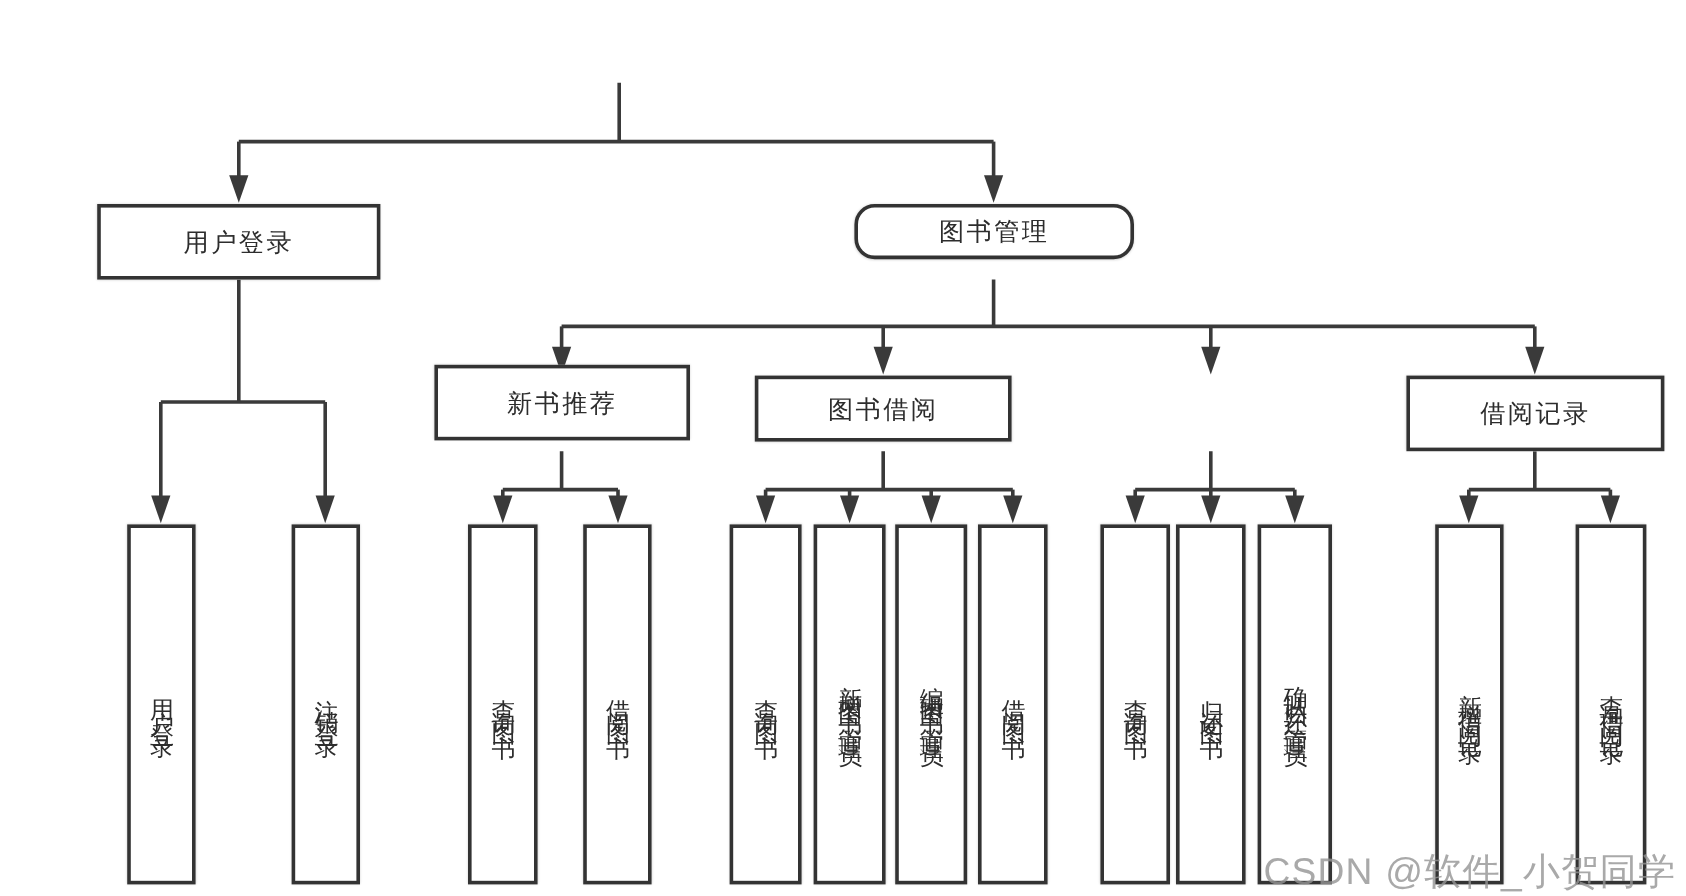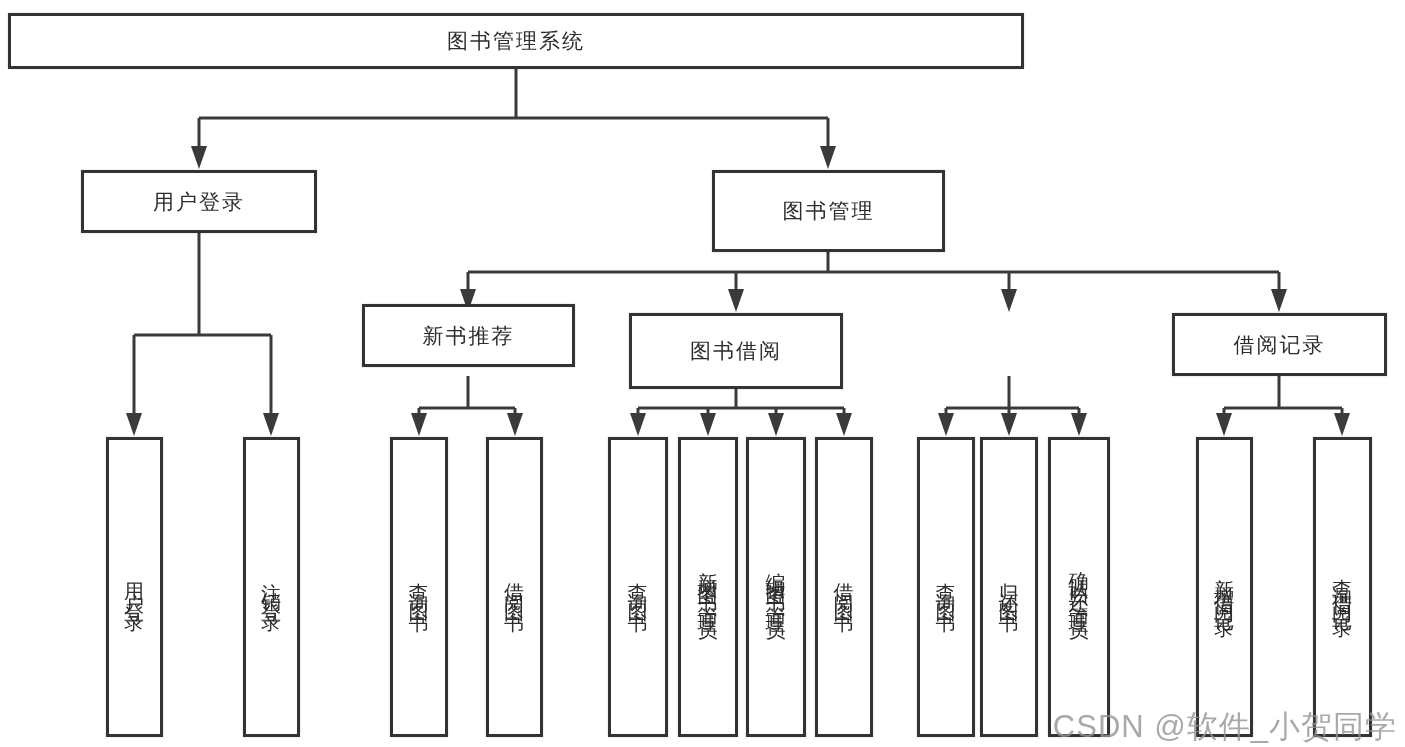--- a/index.html
+++ b/index.html
@@ -38,23 +38,23 @@
     height: 300px;
     writing-mode: vertical-rl;
     text-orientation: mixed;
     font-size: 20px;
     letter-spacing: 10px;
     line-height: 1;
   }
   
   .n-root   { left: 8px;    top: 13px;  width: 1016px; height: 56px; }
   .n-login  { left: 81px;   top: 170px; width: 236px;  height: 63px; }
-  .n-mgmt   { left: 712px;  top: 170px; width: 233px;  height: 82px; }
+  .n-mgmt   { left: 712px;  top: 170px; width: 233px;  height: 46px; border-radius: 17px; }
   .n-newrec { left: 362px;  top: 304px; width: 213px;  height: 63px; }
-  .n-borrow { left: 629px;  top: 313px; width: 214px;  height: 76px; }
+  .n-borrow { left: 629px;  top: 313px; width: 214px;  height: 55px; }
   .n-curr   { left: 902px;  top: 313px; width: 215px;  height: 63px; }
   .n-record { left: 1172px; top: 313px; width: 215px;  height: 63px; }
   
   .v-ul1 { left: 106px;  width: 57px; }
   .v-ul2 { left: 243px;  width: 57px; }
   .v-nb1 { left: 390px;  width: 58px; }
   .v-nb2 { left: 486px;  width: 57px; }
   .v-bb1 { left: 608px;  width: 60px; }
   .v-bb2 { left: 678px;  width: 60px; letter-spacing: 7px; }
   .v-bb3 { left: 746px;  width: 60px; letter-spacing: 7px; }
@@ -133,21 +133,20 @@
       <polygon points="768,413 784,413 776,436"></polygon>
       <polygon points="836,413 852,413 844,436"></polygon>
       <polygon points="938,413 954,413 946,436"></polygon>
       <polygon points="1001,413 1017,413 1009,436"></polygon>
       <polygon points="1071,413 1087,413 1079,436"></polygon>
       <polygon points="1216,413 1232,413 1224,436"></polygon>
       <polygon points="1334,413 1350,413 1342,436"></polygon>
     </g>
   </svg>
 
-  <div class="node node-h n-root">图书管理系统</div>
 
   <div class="node node-h n-login">用户登录</div>
   <div class="node node-h n-mgmt">图书管理</div>
 
   <div class="node node-h n-newrec">新书推荐</div>
   <div class="node node-h n-borrow">图书借阅</div>
   <div class="node node-h n-record">借阅记录</div>
 
   <div class="node node-v v-ul1">用户登录</div>
   <div class="node node-v v-ul2">注销登录</div>

